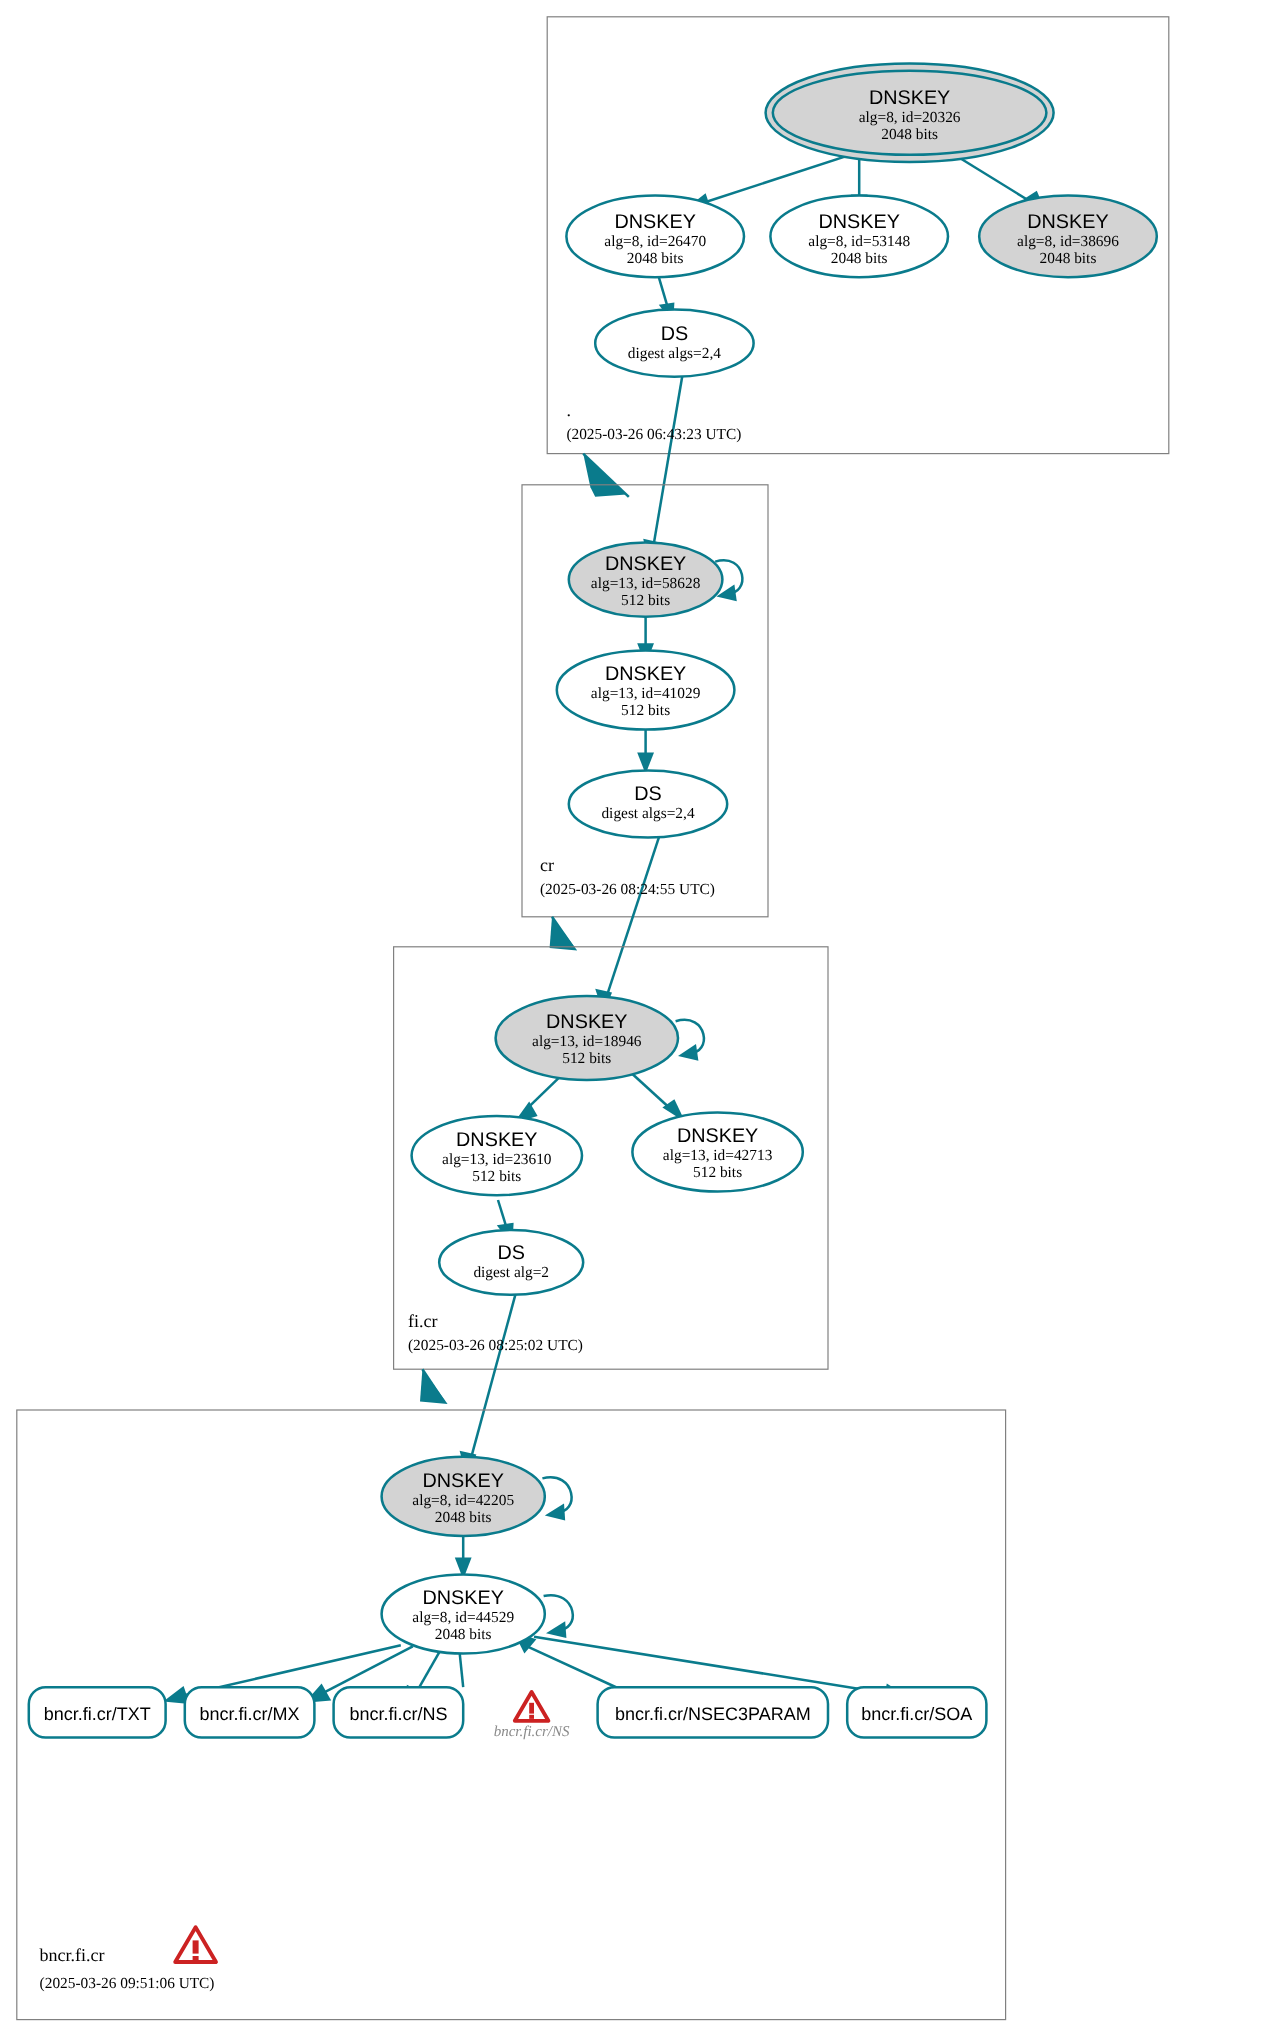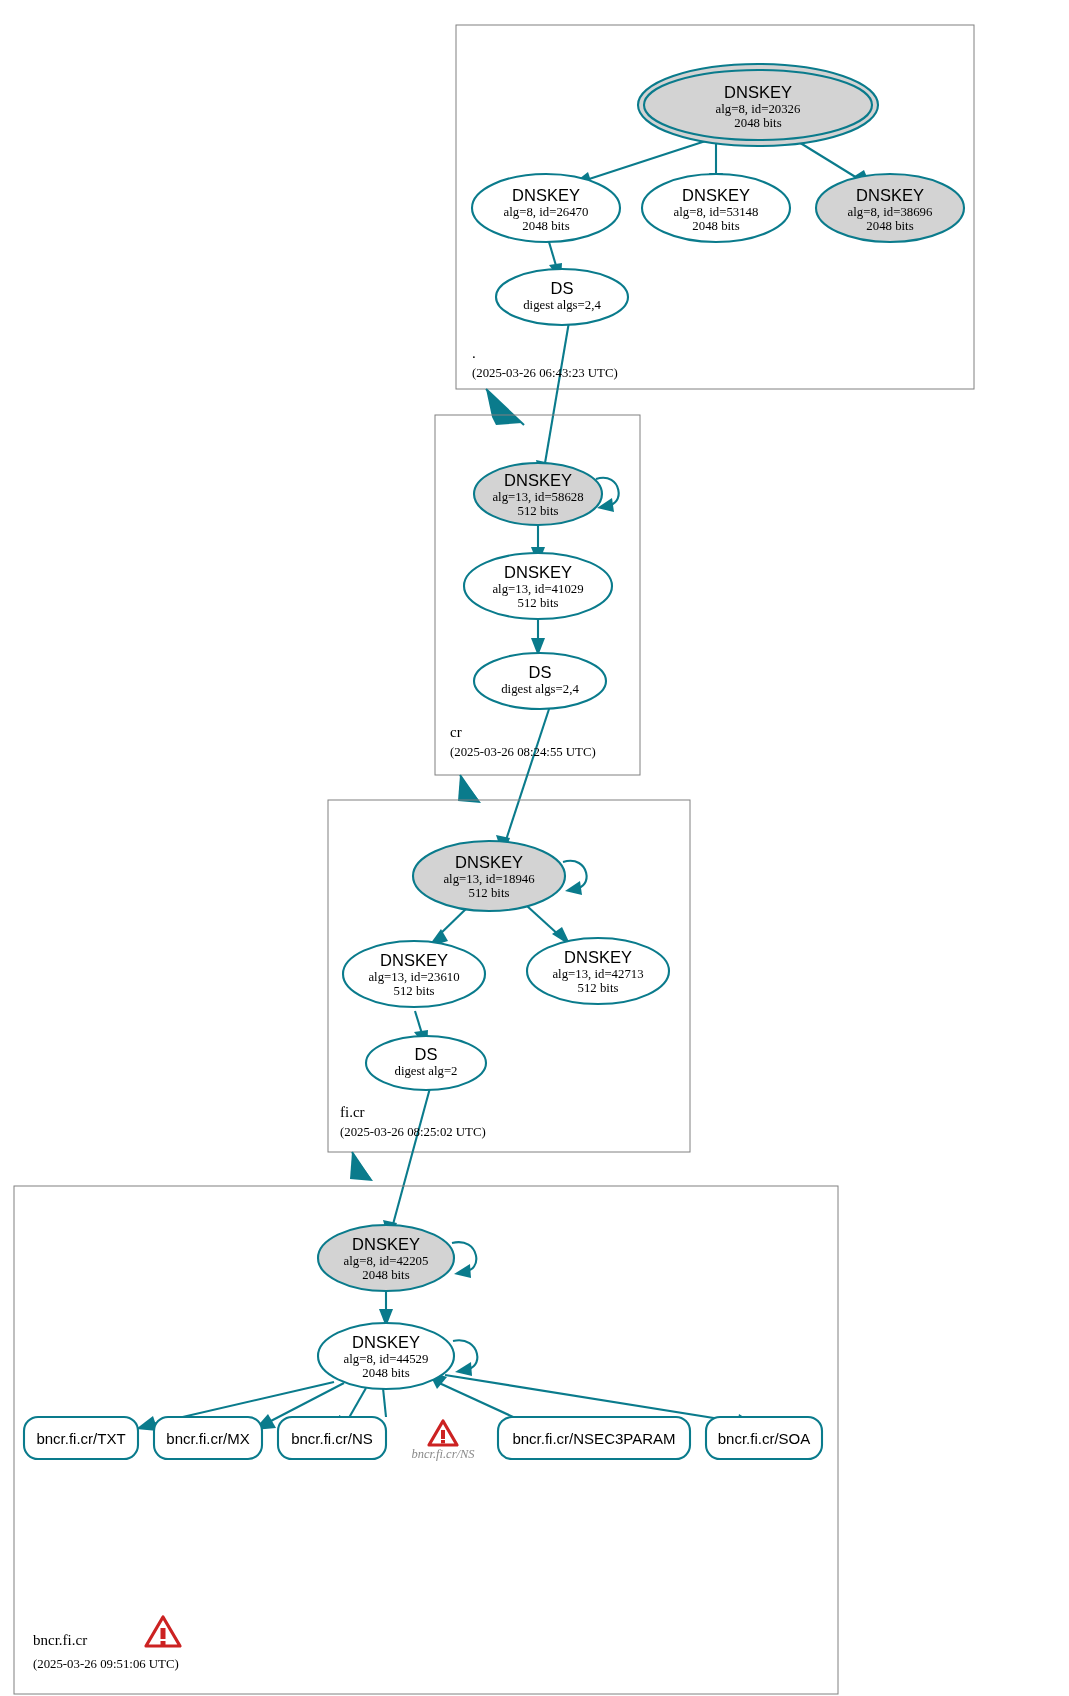--- a/index.html
+++ b/index.html
@@ -9,21 +9,21 @@
   }
   body {
     width: 1069px;
     height: 1696px;
     position: relative;
     font-family: "Liberation Serif", "DejaVu Serif", serif;
     overflow: hidden;
   }
   #stage {
     position: absolute;
-    left: 0; top: 11px;
+    left: 0; top: 0;
     width: 1069px;
     height: 1188px;
   }
   svg#graph {
     position: absolute;
     left: 0; top: 0;
     width: 1069px;
     height: 1696px;
   }
   .zone-box {

